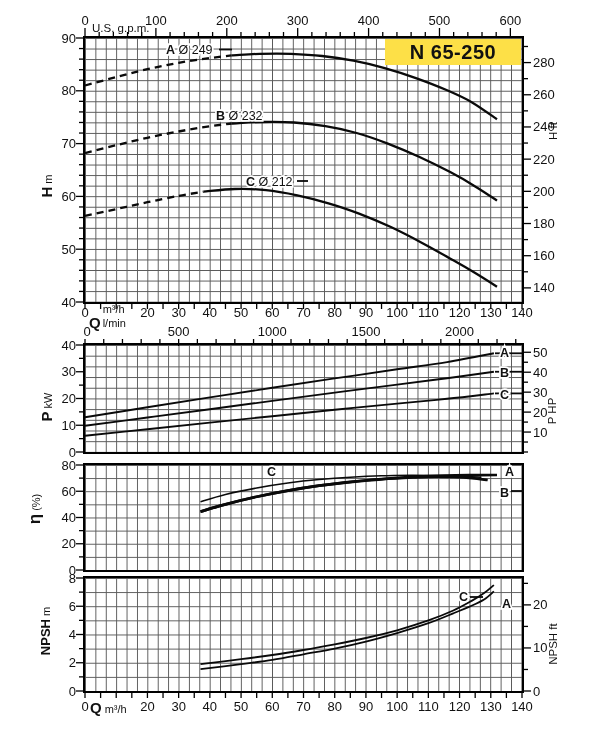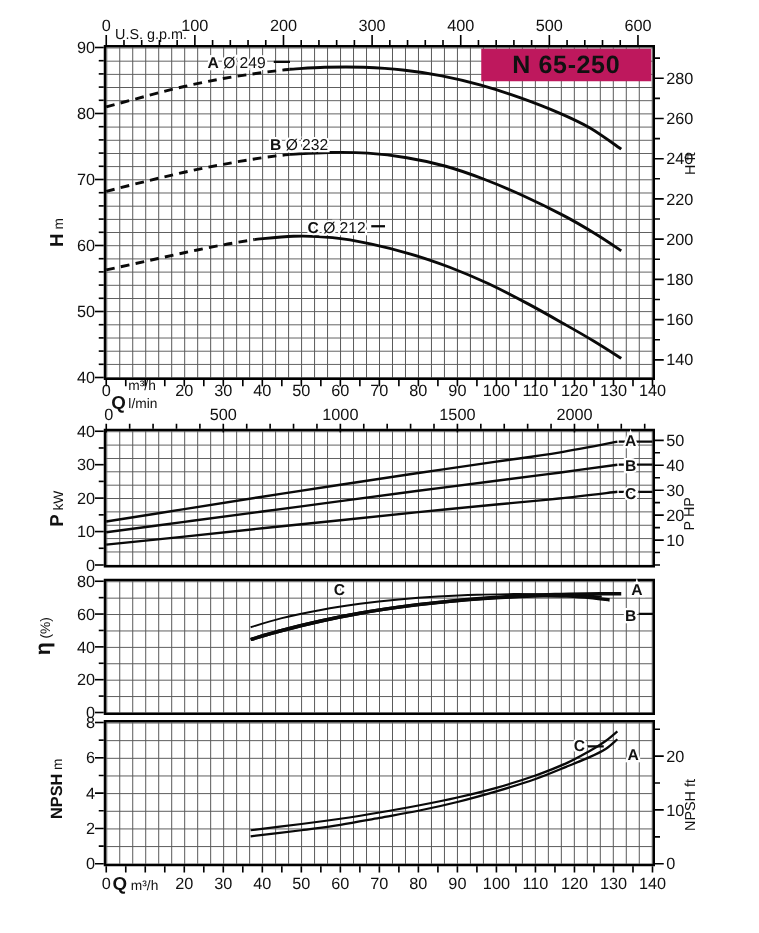--- a/index.html
+++ b/index.html
@@ -5,21 +5,21 @@
   html,body{margin:0;padding:0;background:#fff;}
   .canvas{position:relative;width:607px;height:746px;background:#fff;overflow:hidden;
           font-family:"Liberation Sans", sans-serif;color:#111;}
   .plot{position:absolute;left:83px;width:441px;border:2px solid #000;box-sizing:border-box;
         background-image:linear-gradient(to right,#595959 1px,transparent 1px),
                          linear-gradient(to bottom,#595959 1px,transparent 1px);}
   .plot-head {top:36px; height:268px; background-size:10.405px 100%,100% 10.56px;}
   .plot-power{top:343px;height:111px; background-size:10.405px 100%,100% 10.7px;}
   .plot-eff  {top:463px;height:109px; background-size:10.405px 100%,100% 13.125px;}
   .plot-npsh {top:576px;height:117px; background-size:10.405px 100%,100% 14.125px;}
-  .titlebox{position:absolute;left:385px;top:39px;width:136px;height:26px;background:#be185d;
+  .titlebox{position:absolute;left:385px;top:39px;width:136px;height:26px;background:#fde047;
             z-index:2;display:flex;align-items:center;justify-content:center;
             font-weight:bold;font-size:20px;letter-spacing:0.5px;}
   svg.overlay{position:absolute;left:0;top:0;z-index:3;pointer-events:none;}
   .vlabel{position:absolute;z-index:4;transform:translate(-50%,-50%) rotate(-90deg);
           white-space:nowrap;display:flex;align-items:baseline;gap:3px;}
   .vlabel .sym{font-weight:bold;font-size:15px;}
   .vlabel .sym-eta{font-weight:bold;font-size:17px;}
   .vlabel .sym-npsh{font-weight:bold;font-size:13px;}
   .vlabel .u{font-size:11px;}
   .vlabel.right{font-size:11.5px;}

